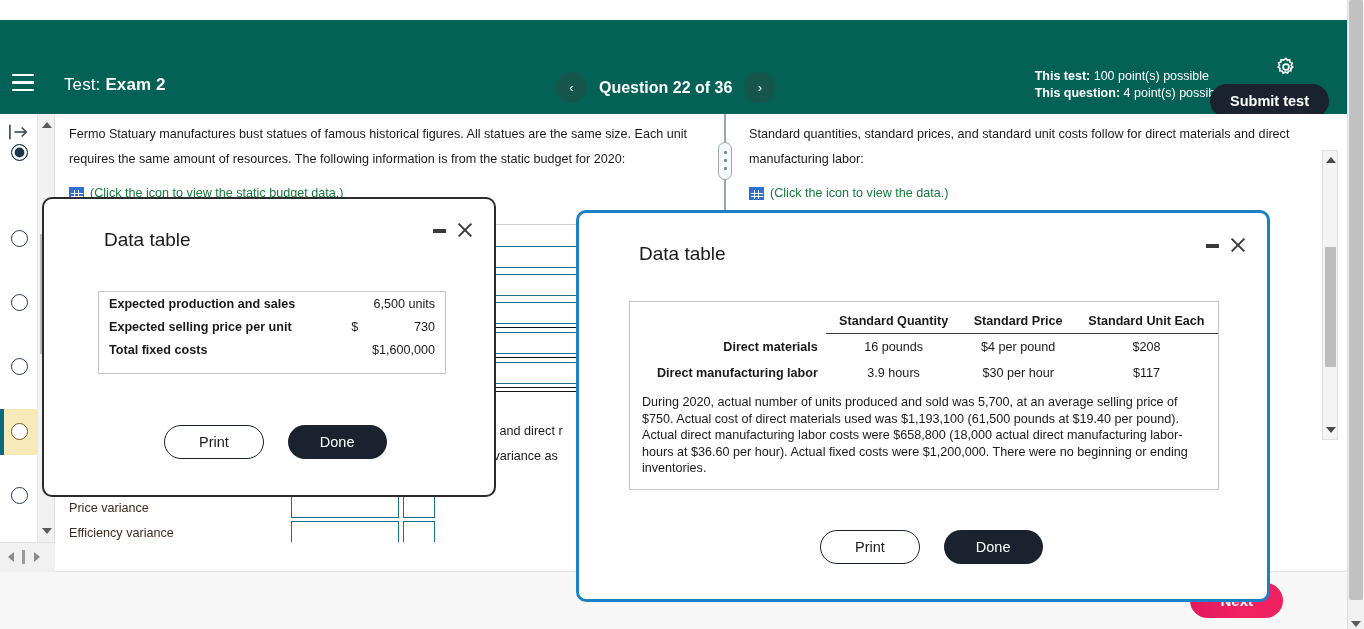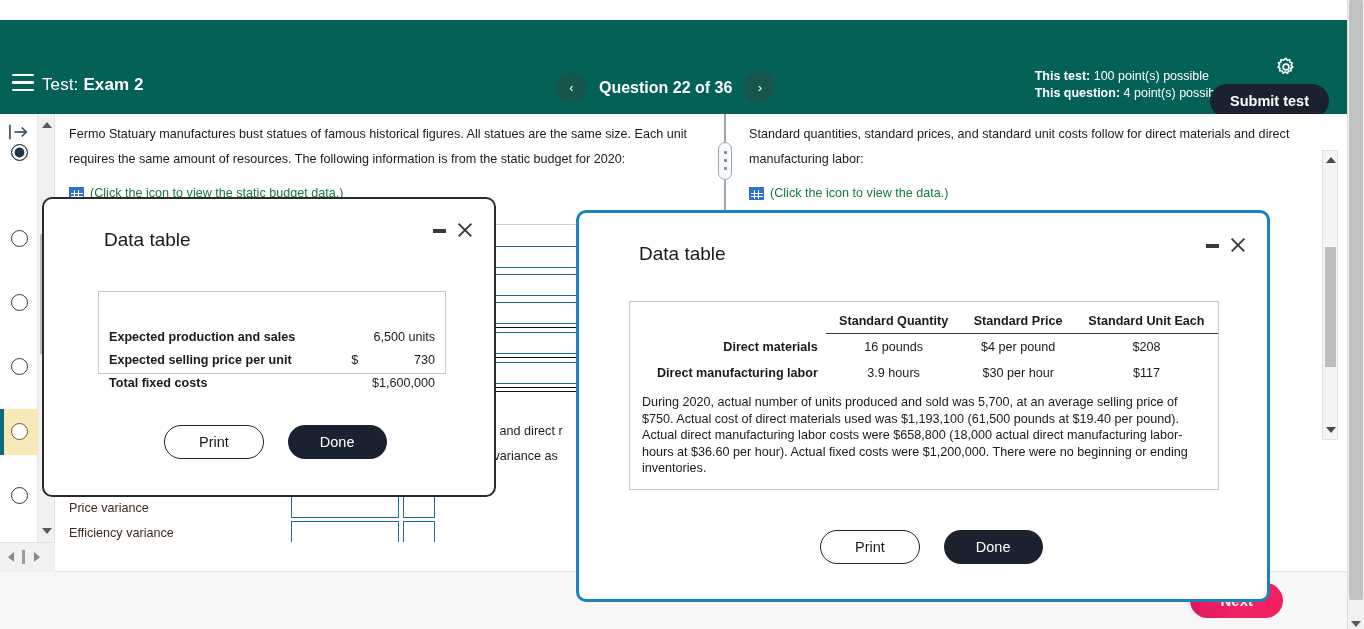--- a/index.html
+++ b/index.html
@@ -35,21 +35,21 @@
   .header {
     position: absolute; top: 20px; left: 0; width: 1347px; height: 94px;
     background: #046156; color: #fff;
   }
   .hamburger {
     position: absolute; left: 12px; top: 54px; width: 22px; height: 18px;
     cursor: pointer;
   }
   .hamburger span { display:block; height: 2.4px; background:#fff; margin-bottom: 5px; border-radius:1px; }
   .test-title {
-    position: absolute; left: 42px; top: 55px;
+    position: absolute; left: 64px; top: 55px;
     font-size: 17px; letter-spacing: .1px; white-space: nowrap;
   }
   .test-title .lbl { font-weight: 400; }
   .test-title .val { font-weight: 700; margin-left: 5px; }
 
   .qnav { position:absolute; left: 556px; top: 52px; display:flex; align-items:center; gap: 12px; }
   .qnav .navbtn {
     width: 31px; height: 31px; border-radius: 50%;
     background: #15554c; color:#fff;
     display:flex; align-items:center; justify-content:center;
@@ -231,21 +231,21 @@
   .dlg-left .dlg-min   { right: 48px; top: 30px; }
   .dlg-left .dlg-close { right: 20px; top: 22px; }
   .dlg-right .dlg-min   { right: 48px; top: 31px; }
   .dlg-right .dlg-close { right: 20px; top: 23px; }
 
   .box-table {
     position:absolute; border: 1px solid #c7c7c7; background:#fff;
   }
   .dlg-left .box-table { left: 54px; top: 92px; width: 348px; height: 83px; }
 
-  table.simple { border-collapse: collapse; width: 100%; font-size: 12.6px; color:#1a1a1a;margin-top:33px; }
+  table.simple { border-collapse: collapse; width: 100%; font-size: 12.6px; color:#1a1a1a; }
   table.simple td { padding: 4.5px 0; }
   .lbl-cell { font-weight: 700; padding-left: 10px !important; white-space: nowrap; }
   .dol-cell { text-align: right; width: 26px; }
   .num-cell { text-align: right; padding-right: 10px !important; white-space: nowrap; }
 
   .btn-row { position:absolute; display:flex; gap: 24px; align-items: flex-end; }
   .dlg-left .btn-row  { left: 163px; top: 423px; }
   .dlg-right .btn-row { left: 241px; top: 317px; }
   .btn-print {
     background:#fff; color:#1a1a1a; border: 1.6px solid #19222e; border-radius: 18px;

